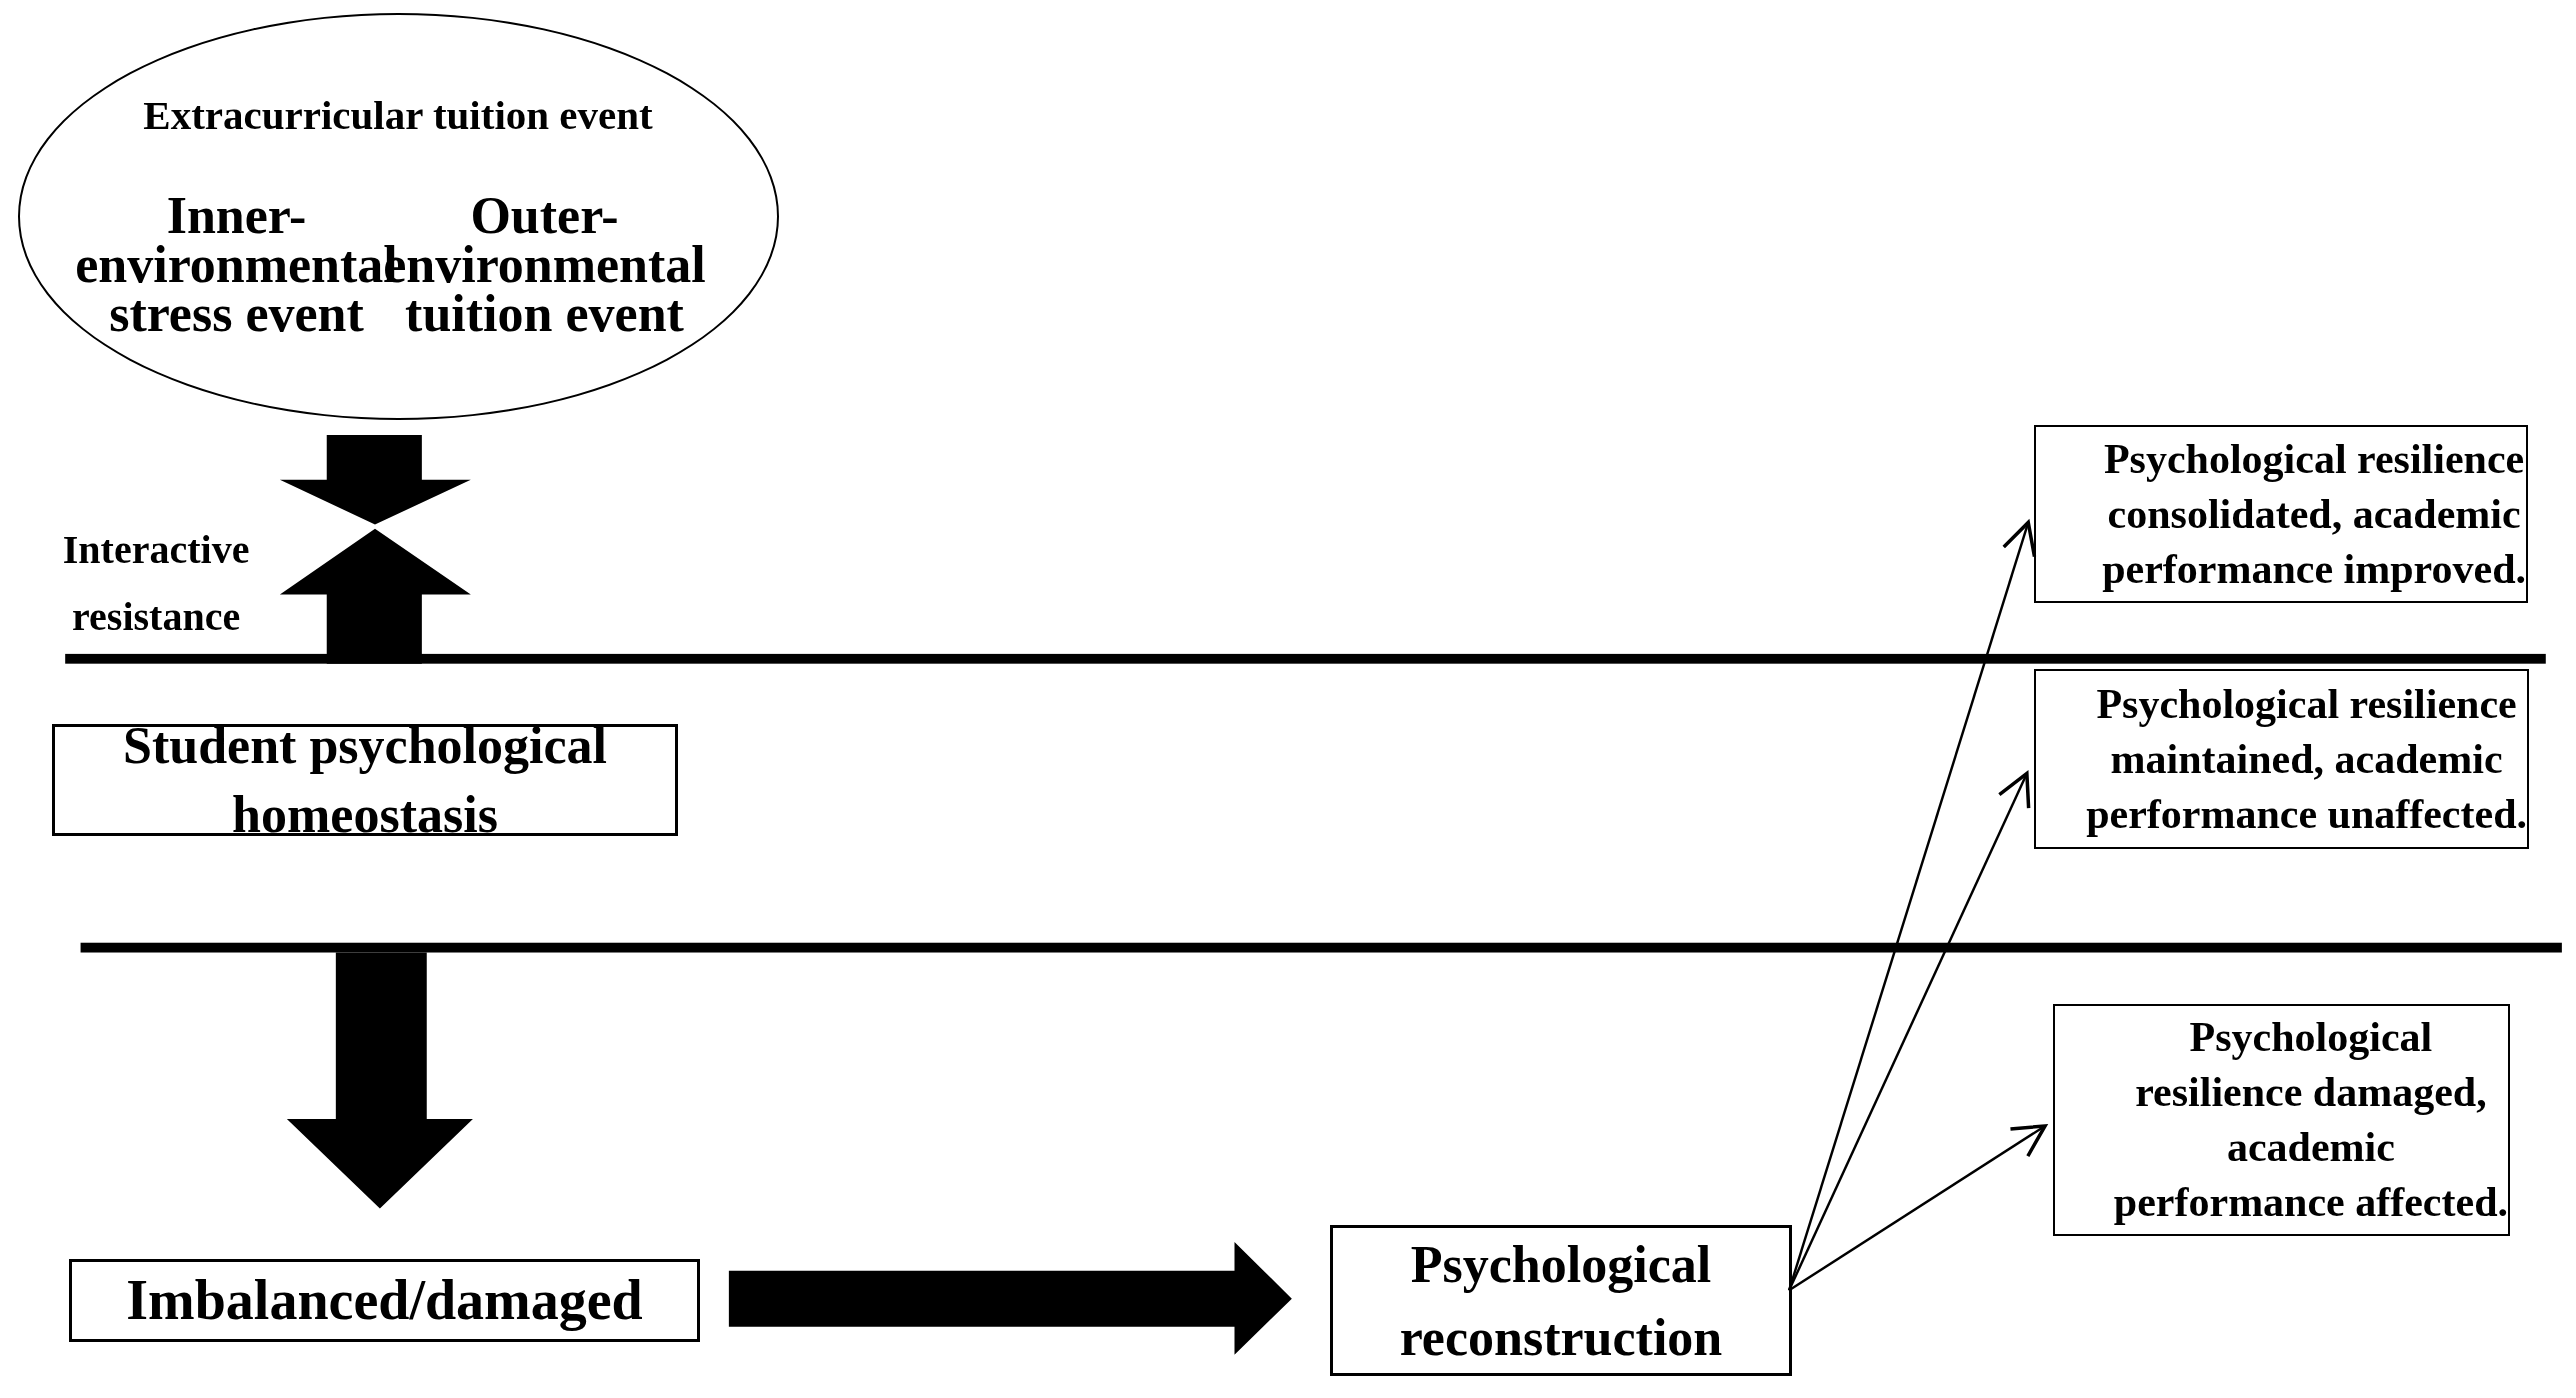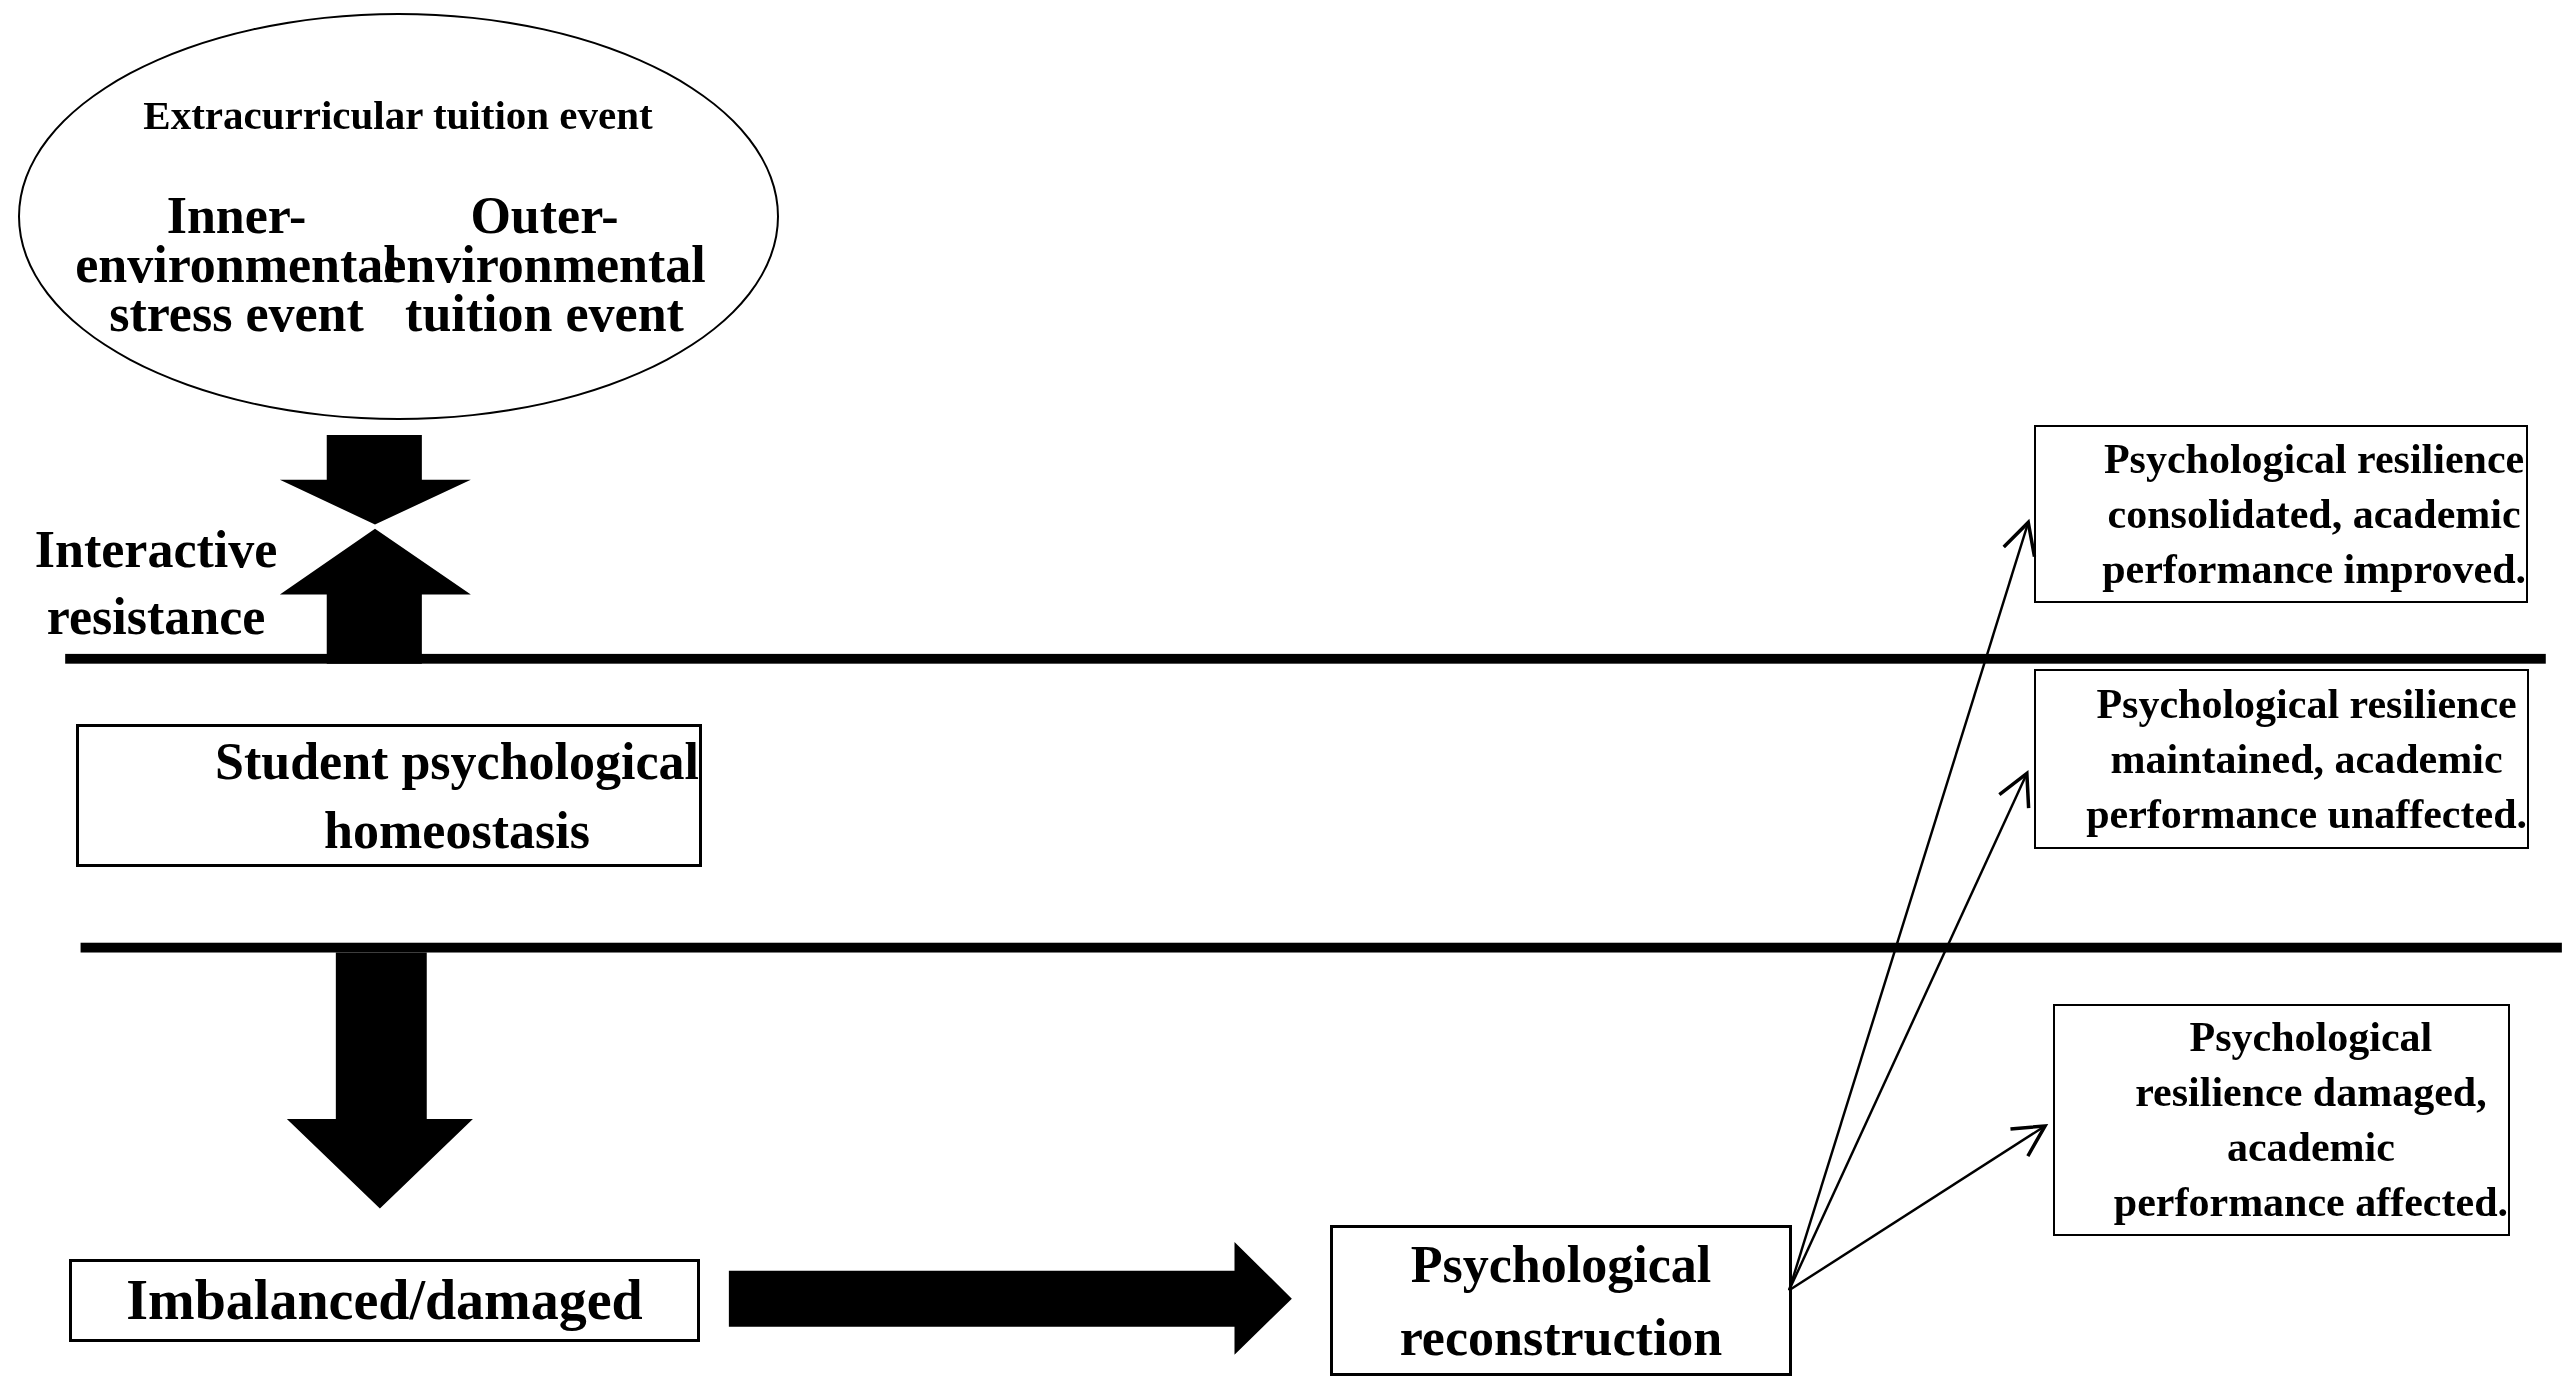--- a/index.html
+++ b/index.html
@@ -8,21 +8,21 @@
   .stage{position:absolute;inset:0;}
   svg.shapes{position:absolute;left:0;top:0;}
   .abs{position:absolute;box-sizing:border-box;}
   .pre{white-space:pre-line;}
   .center{text-align:center;}
   .ellipse{border:2.1px solid #000;border-radius:50%;}
   .box{border:3.5px solid #000;display:flex;align-items:center;justify-content:center;}
   .obox{border:2.8px solid #000;display:flex;align-items:center;justify-content:flex-end;}
   .ell-title{font-size:41px;line-height:50px;margin-top:20px;}
   .ell-txt{font-size:52px;line-height:49px;}
-  .biglabel{font-size:52px;line-height:67px;}
+  .biglabel{font-size:40px;line-height:67px;}
   .boxtxt{font-size:52px;line-height:69px;}
   .boxtxt-big{font-size:56px;line-height:69px;}
   .recontxt{font-size:52px;line-height:73px;}
   .outtxt{font-size:42px;line-height:55px;}
 </style>
 </head>
 <body>
 
 <div class="stage">
 
@@ -56,21 +56,21 @@
 environmental
 stress event</div>
     <div class="abs center pre ell-txt" style="left:343px;top:176px;width:364px;">Outer-
 environmental
 tuition event</div>
   </div>
 
   <div class="abs center pre biglabel" style="left:12.6px;top:516px;width:287px;">Interactive
 resistance</div>
 
-  <div class="abs box" style="left:76px;top:724px;width:626px;height:143px;justify-content:flex-end;">
+  <div class="abs box" style="left:52px;top:724px;width:626px;height:112px;">
     <div class="center pre boxtxt">Student psychological
 homeostasis</div>
   </div>
 
   <div class="abs box" style="left:69px;top:1259px;width:631px;height:83px;">
     <div class="center boxtxt-big">Imbalanced/damaged</div>
   </div>
 
   <div class="abs box" style="left:1330px;top:1225px;width:462px;height:151px;">
     <div class="center pre recontxt">Psychological

